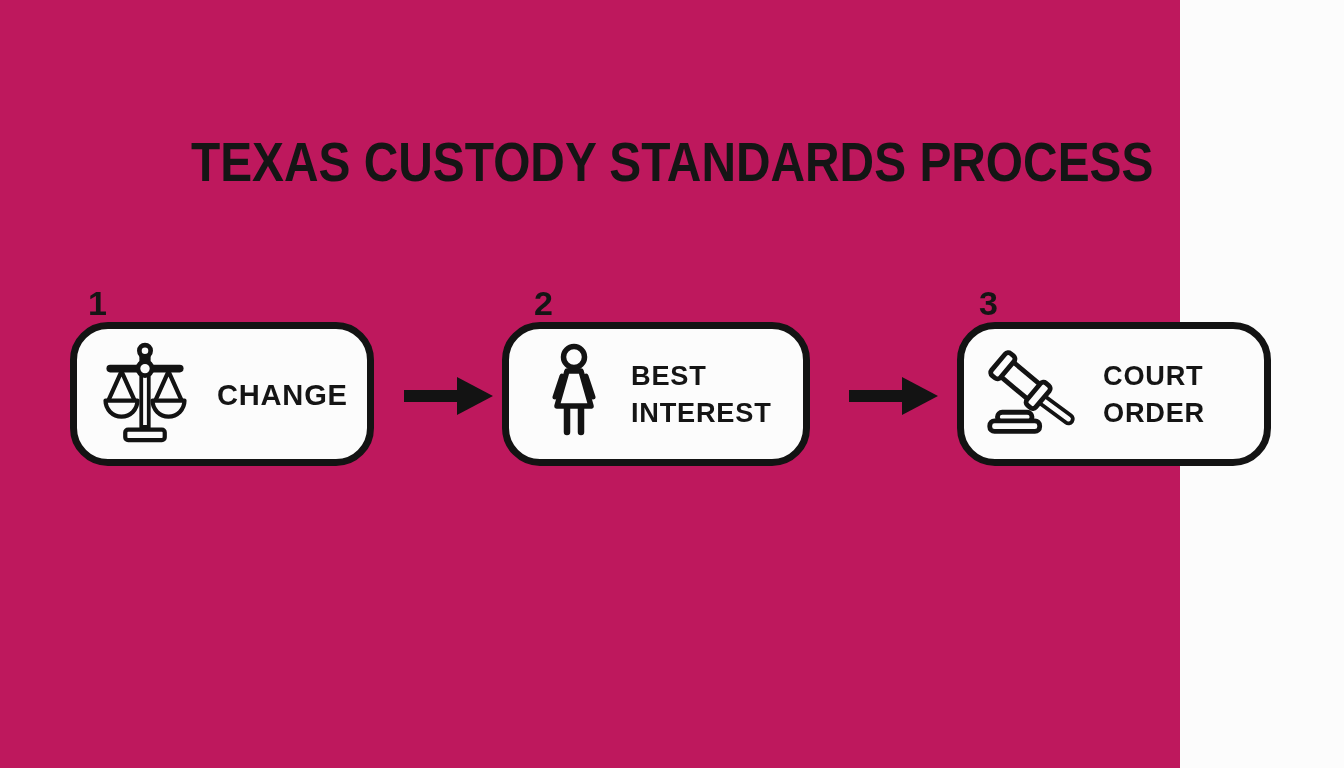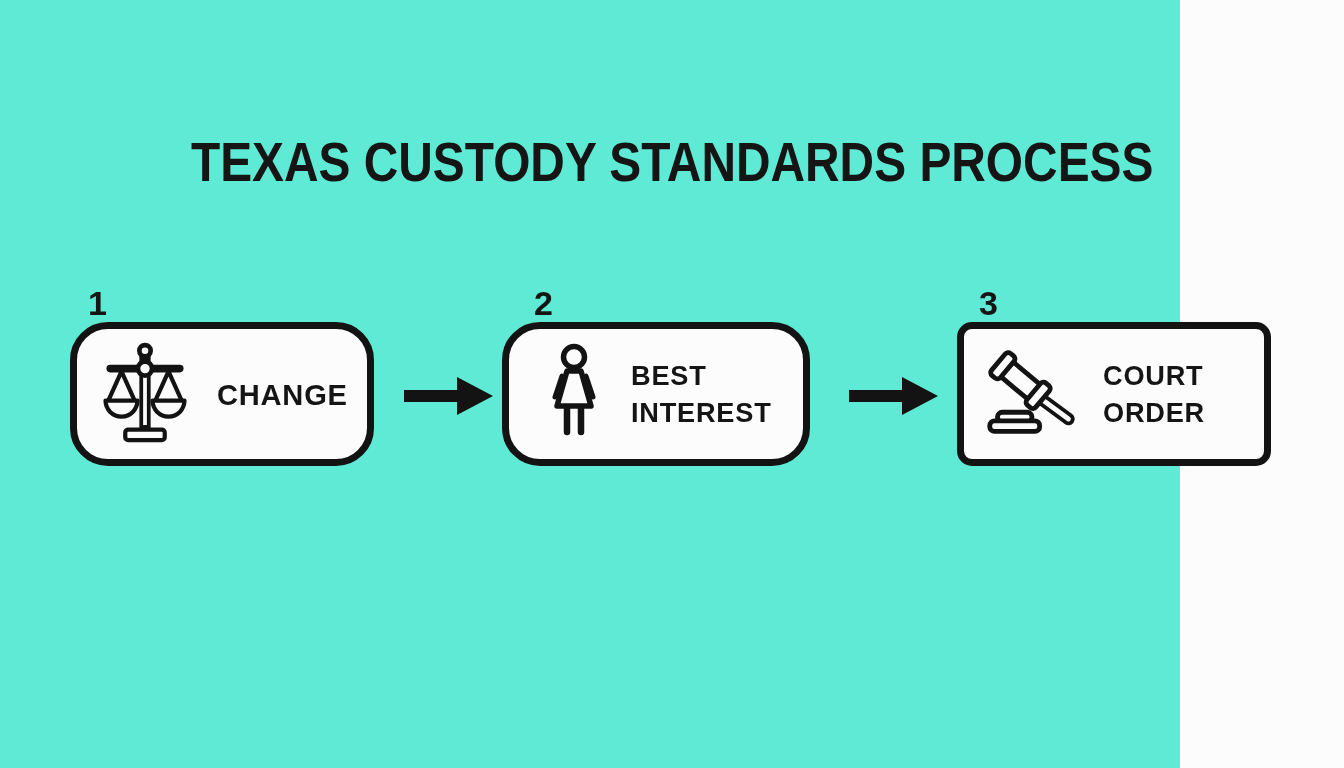--- a/index.html
+++ b/index.html
@@ -3,21 +3,21 @@
 <meta charset="utf-8">
 <style>
   * { margin: 0; padding: 0; box-sizing: border-box; }
   html, body { width: 1344px; height: 768px; overflow: hidden; }
   body { font-family: "Liberation Sans", "DejaVu Sans", sans-serif; background: #fcfcfc; }
 
   .canvas {
     position: relative;
     width: 1180px;
     height: 768px;
-    background: #5eead4;
+    background: #be185d;
     color: #131313;
   }
 
   .title-wrap {
     position: absolute;
     left: 0; top: 130px;
     width: 1344px;
     text-align: center;
   }
   .title {
@@ -47,21 +47,21 @@
     top: 322px;
     height: 144px;
     border: 7px solid #131313;
     border-radius: 38px;
     background: #fcfcfc;
     display: flex;
     align-items: center;
   }
   .box-1 { left: 70px;  width: 304px; }
   .box-2 { left: 502px; width: 308px; }
-  .box-3 { left: 957px; width: 314px; border-radius: 15px; }
+  .box-3 { left: 957px; width: 314px; }
 
   .step-icon {
     flex: 0 0 auto;
     display: flex;
     align-items: center;
     justify-content: center;
   }
   .icon-scales { margin-left: 21px; }
   .icon-woman  { margin-left: 32px; }
   .icon-gavel  { margin-left: 20px; }

